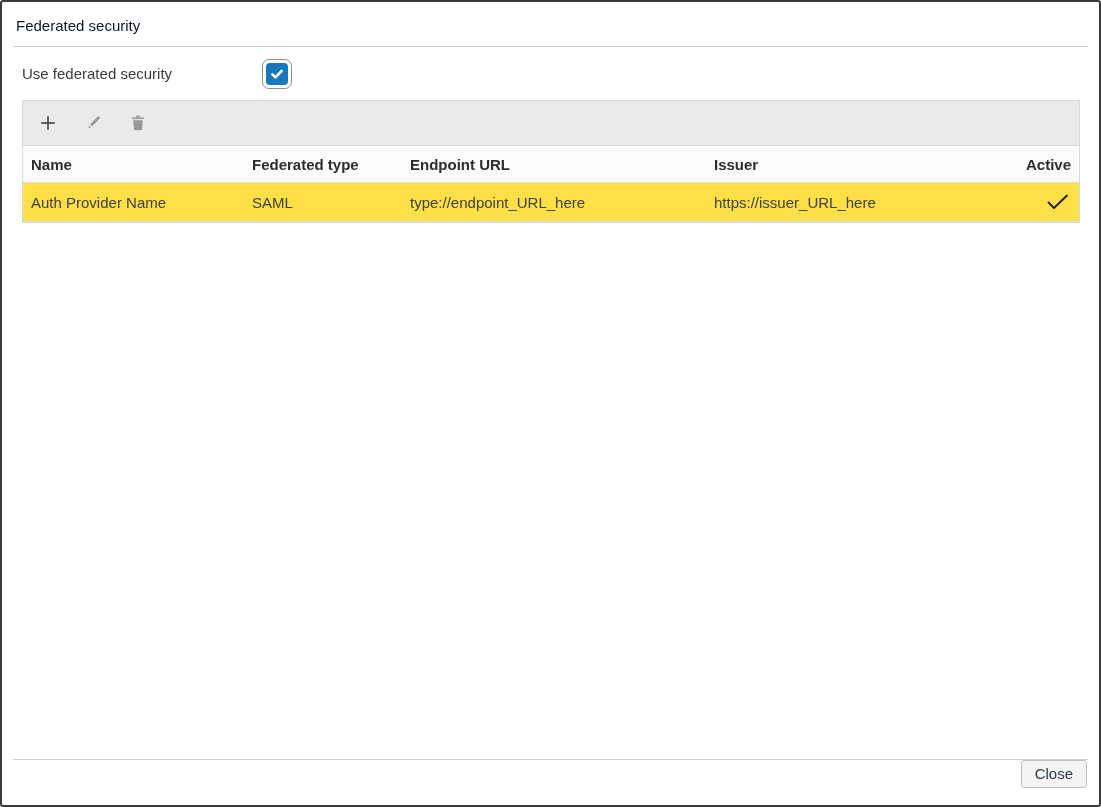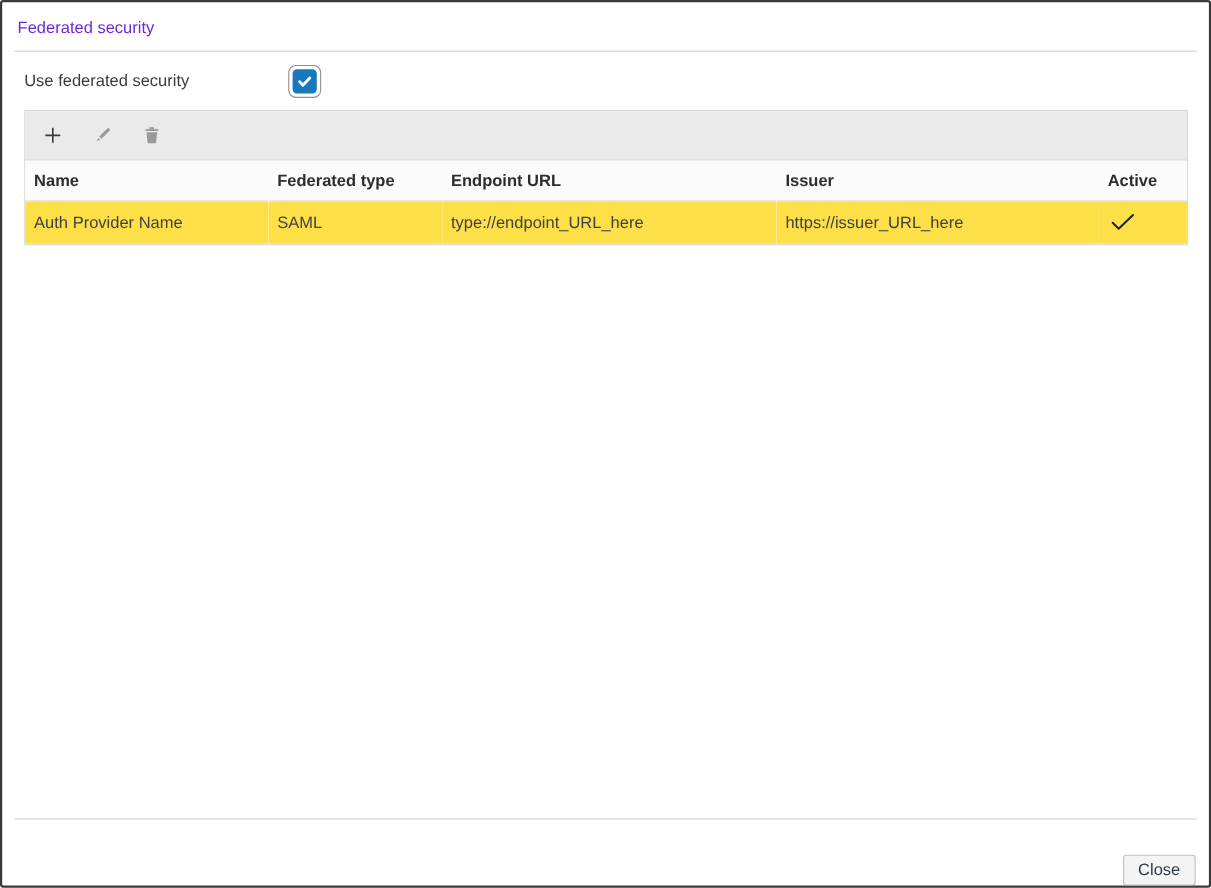--- a/index.html
+++ b/index.html
@@ -14,21 +14,21 @@
     border: 2px solid #3a3a3a;
     border-radius: 3px;
     overflow: hidden;
     color: #3b3b3b;
   }
 
   
   .dialog-title {
     padding: 15px 14px 12px 14px;
     font-size: 15px;
-    color: #6d28d9;
+    color: #0f172a;
   }
   .hr {
     border: none;
     border-top: 1px solid #cfcfcf;
     margin: 0 11px;
   }
 
   
   .toggle-row {
     display: flex;
@@ -102,33 +102,33 @@
     border-bottom: 1px solid #e2e2e2;
   }
   tbody td {
     padding: 9px 8px;
     color: #414141;
     border-bottom: 1px solid #dedede;
     background: #fde047;
     overflow: hidden;
     white-space: nowrap;
   }
-  th.col-active, td.col-active { text-align: left; }
+  th.col-active, td.col-active { text-align: right; }
   tbody tr { cursor: pointer; }
 
   
   .footer {
     position: absolute;
     left: 11px;
     right: 11px;
     bottom: 0;
-    height: 61px;
+    height: 46px;
     border-top: 1px solid #cfcfcf;
     display: flex;
-    align-items: flex-end;
+    align-items: flex-start;
     justify-content: flex-end;
   }
   .close-btn {
     font-family: "Liberation Sans", "DejaVu Sans", sans-serif;
     font-size: 15px;
     color: #2e3a46;
     background: #f4f4f4;
     border: 1px solid #bfbfbf;
     border-radius: 3px;
     padding: 4px 13px 5px 13px;

